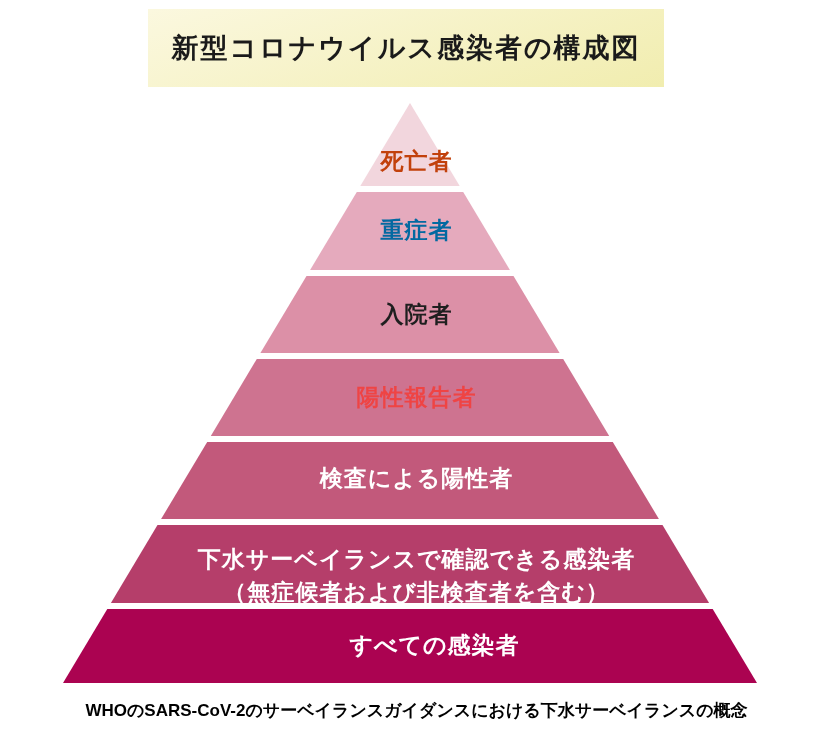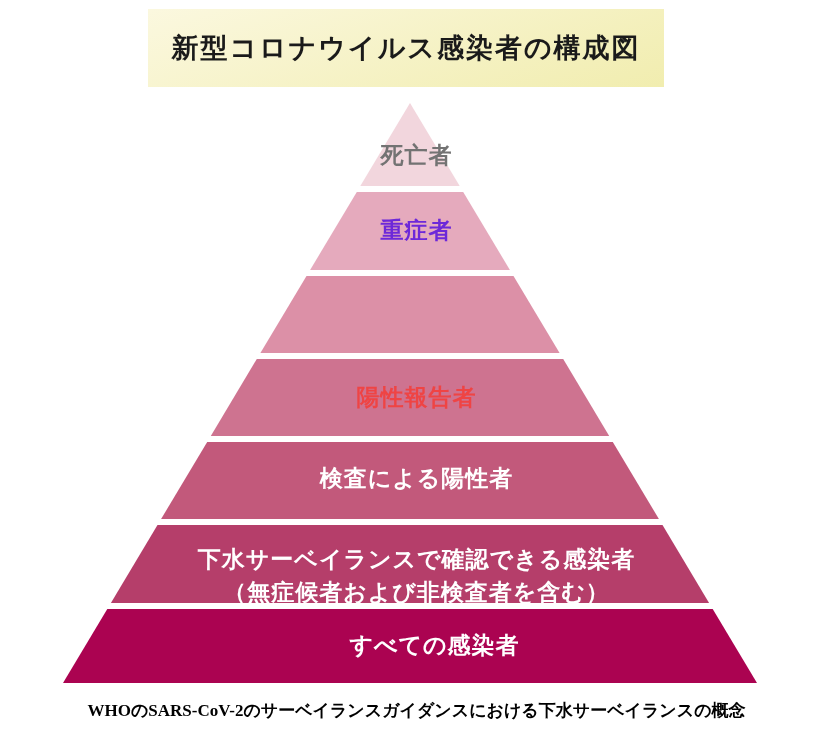--- a/index.html
+++ b/index.html
@@ -59,21 +59,21 @@
     line-height: 1.45;
     white-space: pre-line;
     text-align: center;
   }
   .caption {
     position: absolute;
     left: 0;
     top: 699px;
     width: 833px;
     text-align: center;
-    font-family: Liberation Serif, serif;
+    font-family: Liberation Sans, sans-serif;
     font-weight: bold;
     font-size: 17px;
     color: #000000;
     letter-spacing: 0px;
   }
 </style>
 </head>
 <body>
 
 <div class="stage">
@@ -86,22 +86,23 @@
       <polygon points="410,103 459.7,186 360.3,186" fill="#F2D6DD"></polygon>
       <polygon points="356.8,192 463.2,192 509.9,270 310.1,270" fill="#E5AABD"></polygon>
       <polygon points="306.5,276 513.5,276 559.6,353 260.4,353" fill="#DC90A7"></polygon>
       <polygon points="256.8,359 563.2,359 609.2,436 210.8,436" fill="#CE7390"></polygon>
       <polygon points="207.2,442 612.8,442 658.9,519 161.1,519" fill="#C2597B"></polygon>
       <polygon points="157.5,525 662.5,525 709.1,603 110.9,603" fill="#B53E6A"></polygon>
       <polygon points="107.3,609 712.7,609 757.0,683 63.0,683" fill="#AB0351"></polygon>
     </svg>
 
   <div id="labels">
-      <div class="layer-label" style="top: 131px; height: 49px; color: #737373;">死亡者</div>
-      <div class="layer-label" style="top: 192px; height: 78px; color: #6d28d9;">重症者</div>
+      <div class="layer-label" style="top: 137px; height: 49px; color: #c2410c;">死亡者</div>
+      <div class="layer-label" style="top: 192px; height: 78px; color: #0369a1;">重症者</div>
+      <div class="layer-label" style="top: 276px; height: 77px; color: rgb(31, 31, 31);">入院者</div>
       <div class="layer-label" style="top: 359px; height: 77px; color: #ef4444;">陽性報告者</div>
       <div class="layer-label" style="top: 442px; height: 77px; color: rgb(255, 255, 255); font-family: Liberation Mono, monospace;">検査による陽性者</div>
       <div class="layer-label" style="top: 525px; height: 78px; color: rgb(255, 255, 255); margin-top: 12px;">下水サーベイランスで確認できる感染者
 （無症候者および非検査者を含む）</div>
       <div class="layer-label" style="top: 609px; height: 74px; color: rgb(255, 255, 255); padding-left: 18px;">すべての感染者</div>
     </div>
 
   <div class="caption">WHOのSARS-CoV-2のサーベイランスガイダンスにおける下水サーベイランスの概念</div>
 
 </div>

